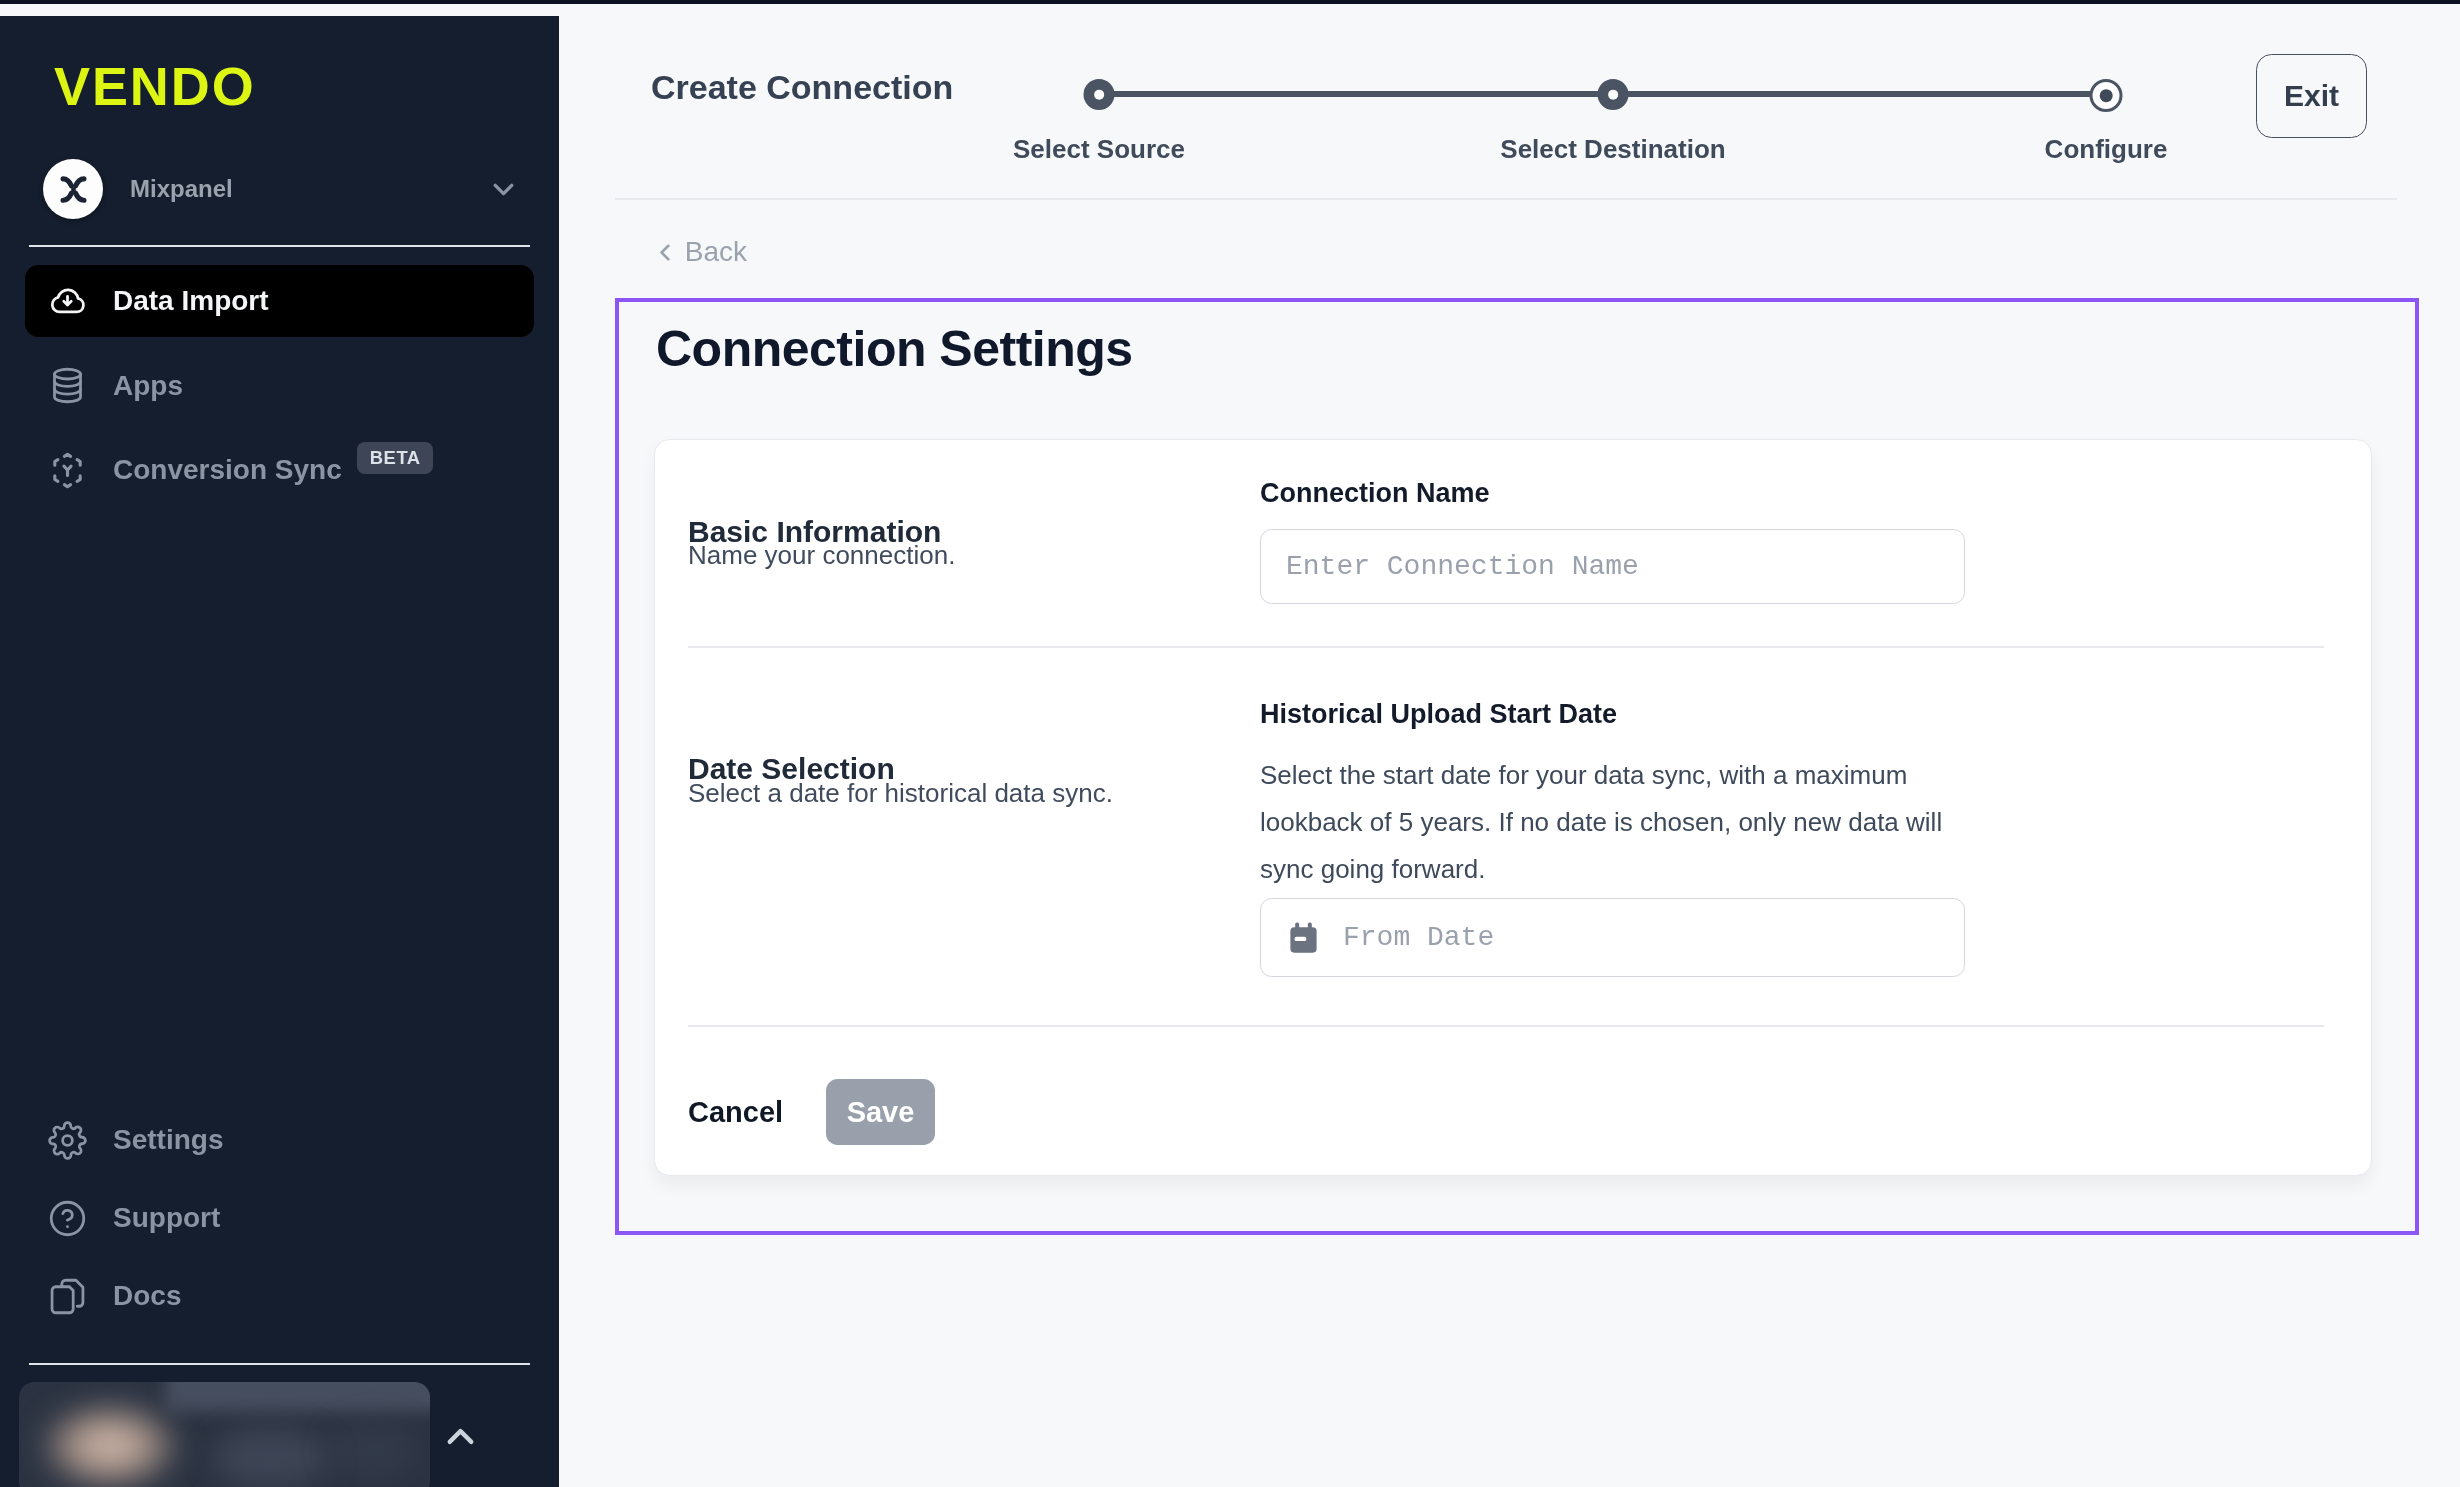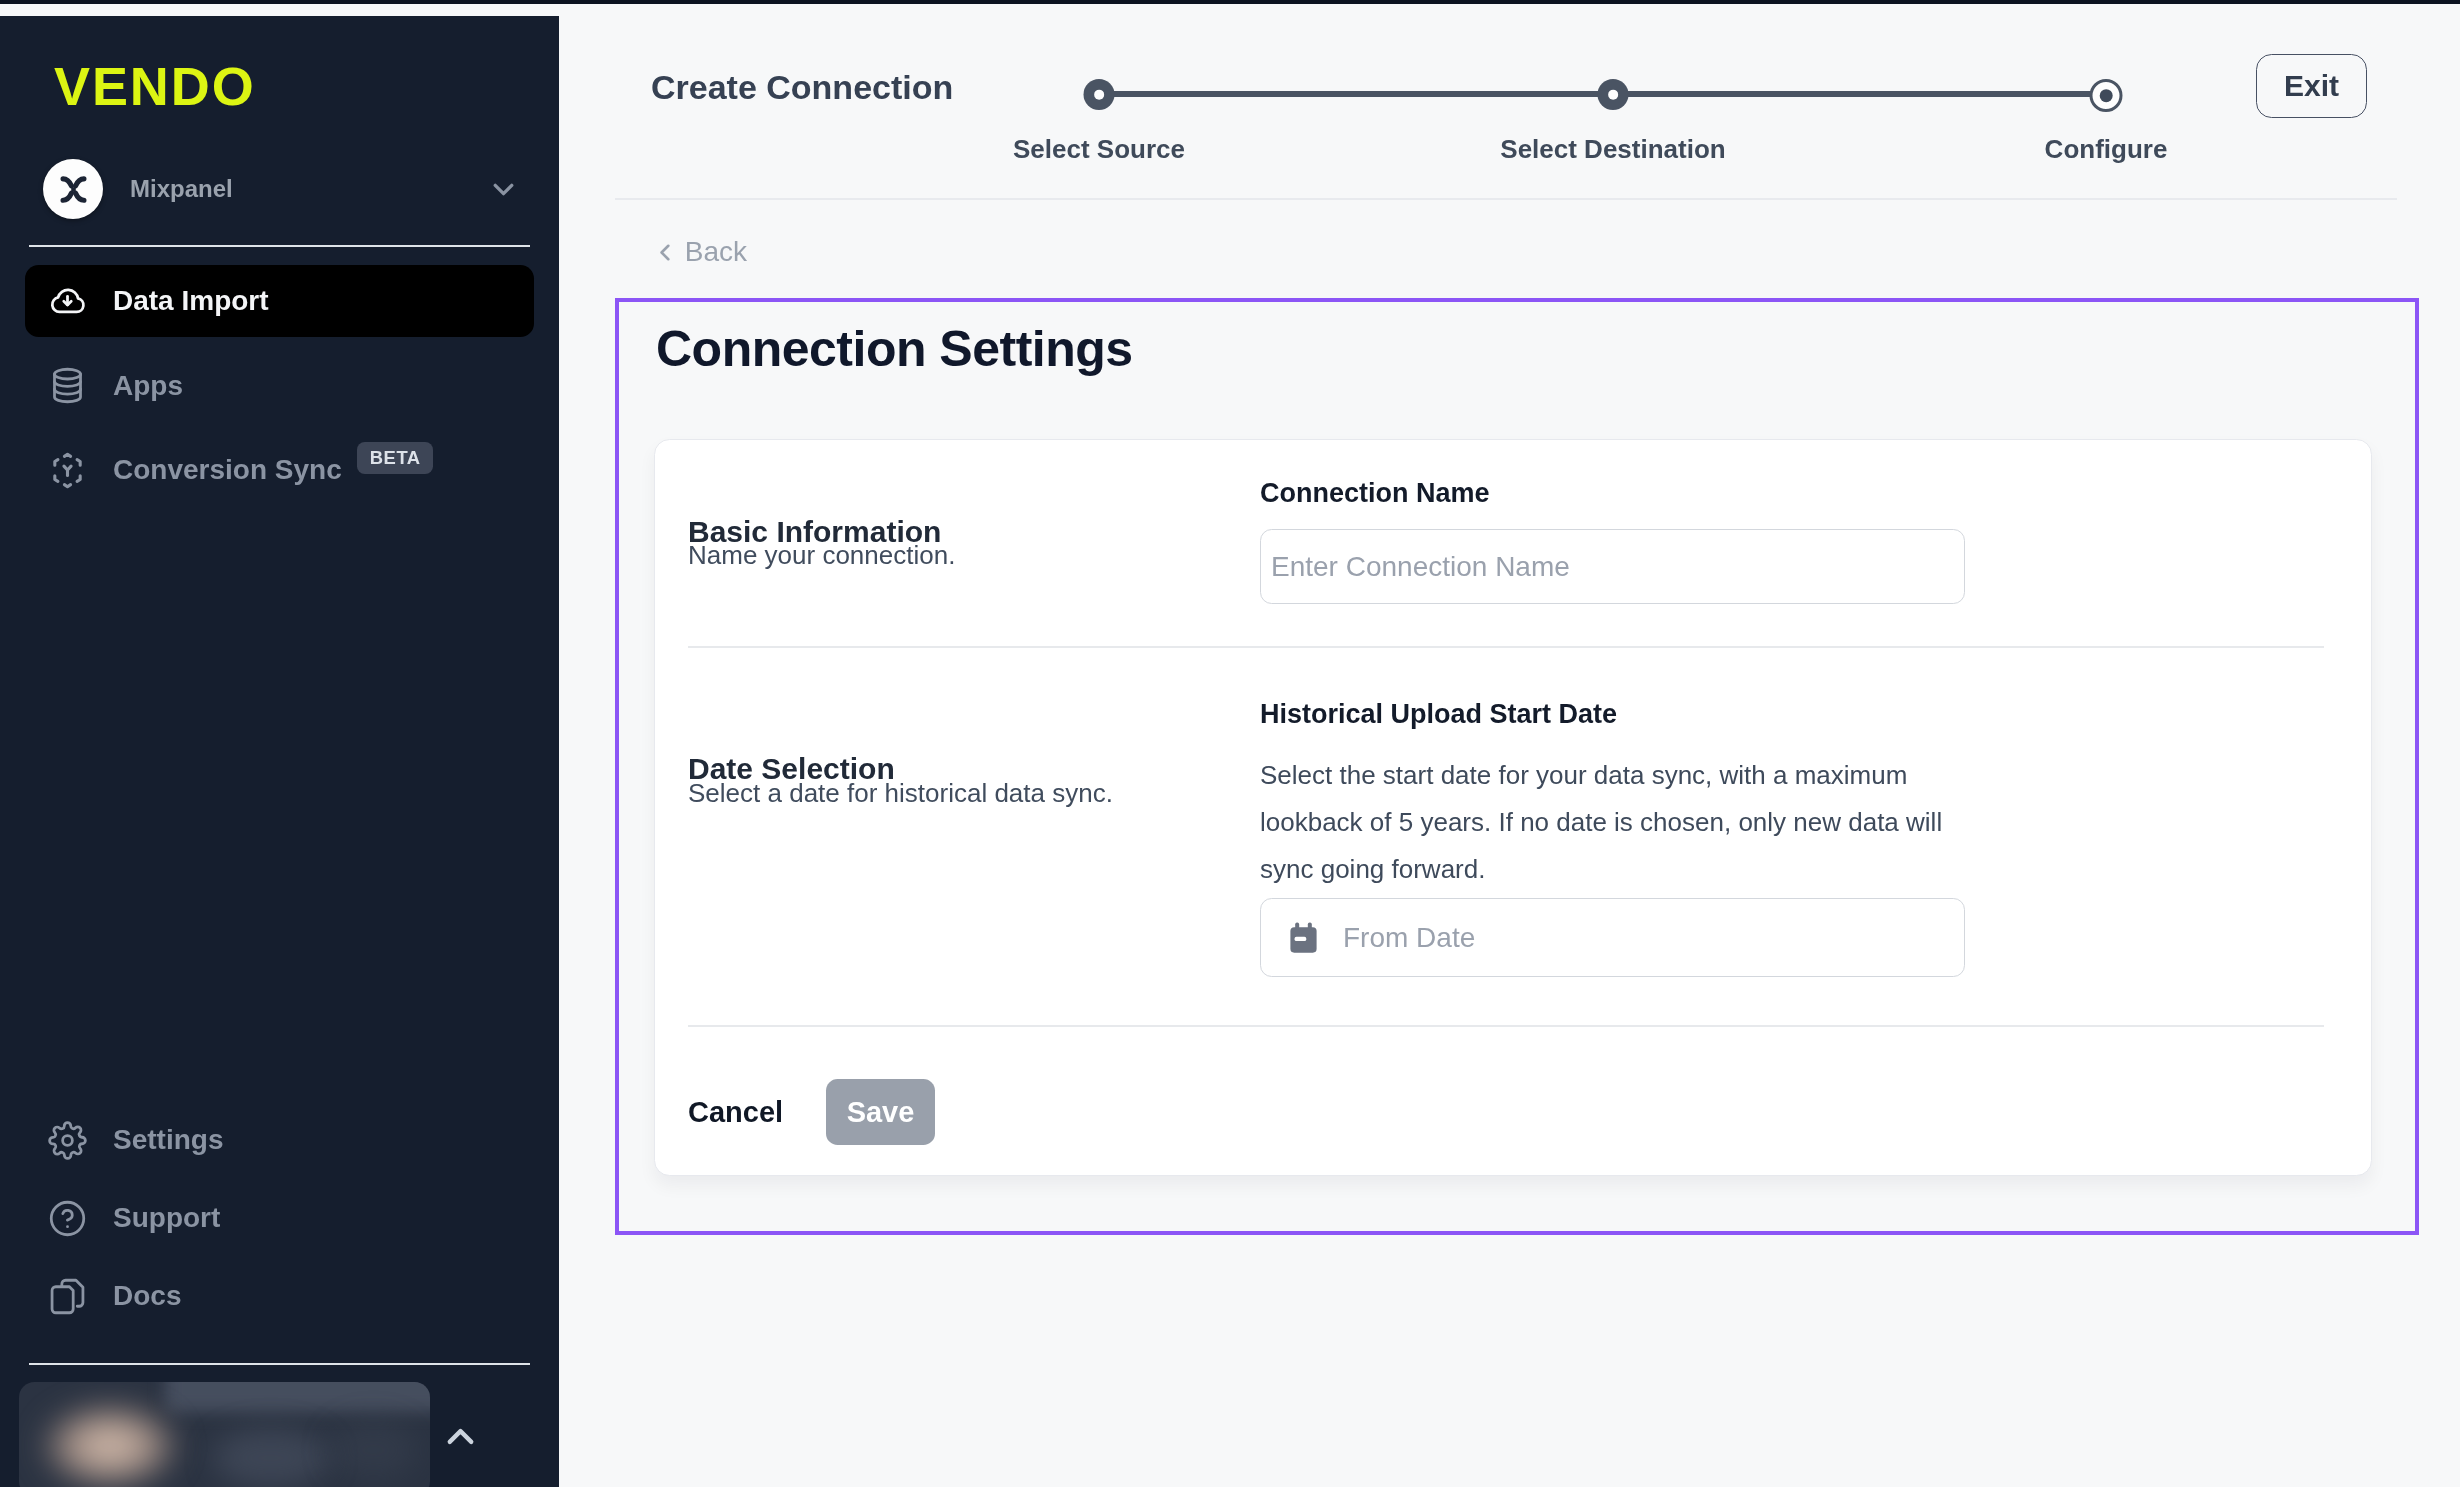--- a/index.html
+++ b/index.html
@@ -48,21 +48,21 @@
 
   .stepper-line { position:absolute; top:91px; height:5.8px; background:#4a5463; border-radius:2.9px; }
   .sl1 { left:540px; width:513px; } .sl2 { left:1054px; width:493px; }
   .step-dot { position:absolute; top:79px; transform:translateX(-50%); border-radius:50%; }
   .step-dot.complete { width:31px; height:31px; background:#4a5463; }
   .step-dot.complete::after { content:""; position:absolute; left:50%; top:50%; width:10.7px; height:10.7px; transform:translate(-50%,-50%); background:#fdfdfd; border-radius:50%; }
   .step-dot.current { width:33px; height:33px; background:#fdfdfd; border:3.9px solid #4a5463; }
   .step-dot.current::after { content:""; position:absolute; left:50%; top:50%; width:13.6px; height:13.6px; transform:translate(-50%,-50%); background:#3f4a5a; border-radius:50%; }
   .step-label { position:absolute; top:134px; transform:translateX(-50%); font-size:26px; font-weight:600; color:#3f4a5a; white-space:nowrap; }
 
-  .exit-btn { position:absolute; left:1697px; top:54px; width:111px; height:64px; border:1.9px solid #475063; border-radius:15.5px; background:transparent; font-family:inherit; font-size:30px; font-weight:600; color:#323d4e; cursor:pointer; }
+  .exit-btn { position:absolute; left:1697px; top:54px; width:111px; height:84px; border:1.9px solid #475063; border-radius:15.5px; background:transparent; font-family:inherit; font-size:30px; font-weight:600; color:#323d4e; cursor:pointer; }
   .header-divider { position:absolute; left:56px; right:64px; top:198px; height:1.9px; background:#e8eaee; }
 
   .back-link { position:absolute; left:93px; top:236px; display:flex; align-items:center; font-size:28px; font-weight:500; color:#9aa2ae; cursor:pointer; }
   .back-link svg { width:27px; height:27px; margin-right:5.8px; }
 
   .focus-box { position:absolute; left:56px; top:298px; width:1804px; height:937px; border:4.9px solid #8c55f6; background:transparent; }
   .section-title { position:absolute; left:37px; top:15.5px; font-size:50px; line-height:62px; font-weight:800; color:#10182b; letter-spacing:-0.5px; }
 
   .card { position:absolute; left:35px; top:137px; width:1718px; height:737px; background:#ffffff; border:1.9px solid #e7e9ee; border-radius:15.5px; box-shadow:0 9.7px 17.5px rgba(15,23,42,.05); }
   .card-divider { position:absolute; left:33px; right:47px; height:1.9px; background:#e7e9ec; }
@@ -70,21 +70,21 @@
 
   .sec-head { position:absolute; left:33px; font-size:30px; font-weight:700; color:#212a38;margin-top:34px; }
   .sec-sub  { position:absolute; left:33px; font-size:26px; color:#404c5d; }
   .h1 { top:41px; } .s1 { top:100px; }
   .h2 { top:278px; } .s2 { top:338px; }
 
   .field-label { position:absolute; left:605px; font-size:27px; font-weight:700; color:#131b2a; }
   .fl1 { top:38px; } .fl2 { top:259px; }
   .field-desc { position:absolute; left:605px; top:312px; width:723px; font-size:26px; line-height:47px; color:#3e4a5b; }
 
-  .text-input { position:absolute; left:605px; width:705px; border:1.9px solid #d3d7dd; border-radius:11.6px; background:#fff; font-family:Liberation Sans, sans-serif; font-size:28px; color:#0369a1; padding:0 10px; outline:none; }
+  .text-input { position:absolute; left:605px; width:705px; border:1.9px solid #d3d7dd; border-radius:11.6px; background:#fff; font-family:Liberation Mono, monospace; font-size:28px; color:#0369a1; padding:0 25px; outline:none; }
   .text-input::placeholder { color:#9aa1ad; }
   .ti1 { top:89px; height:75px; }
   .date-wrap { position:absolute; left:605px; top:458px; width:705px; height:79px; }
   .date-wrap .text-input { position:absolute; left:0; top:0; width:100%; height:100%; padding-left:82px; }
   .date-wrap .cal { position:absolute; left:25px; top:50%; transform:translateY(-50%); width:37px; height:37px; color:#6b7280; pointer-events:none; }
 
   .cancel-btn { position:absolute; left:33px; top:639px; height:66px; display:flex; align-items:center; background:none; border:none; font-family:inherit; font-size:29px; font-weight:700; color:#101826; cursor:pointer; }
   .save-btn { position:absolute; left:171px; top:639px; width:109px; height:66px; background:#99a0ab; border:none; border-radius:11.6px; font-family:inherit; font-size:29px; font-weight:700; color:#ffffff; cursor:pointer; }
 
   svg { display:block; }

